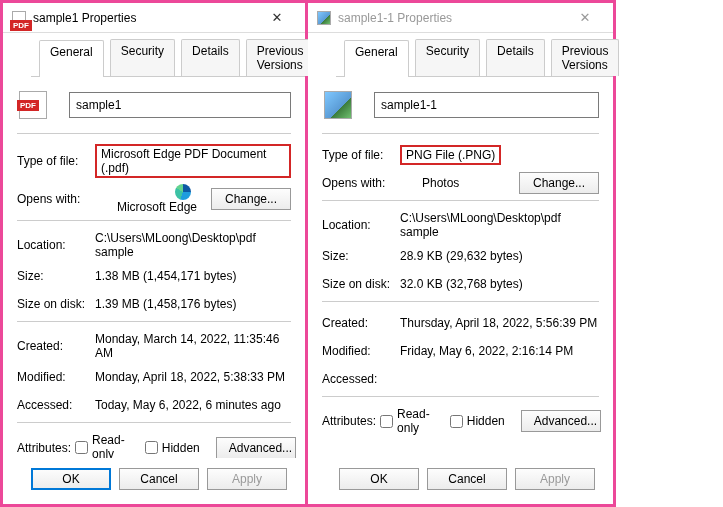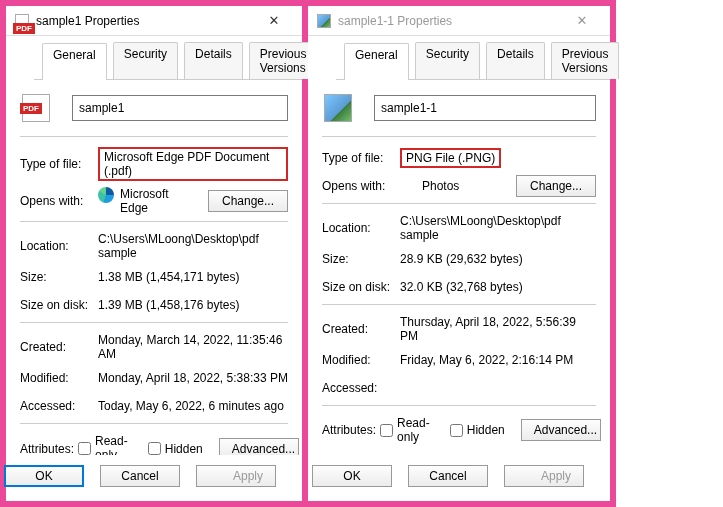--- a/index.html
+++ b/index.html
@@ -1,17 +1,17 @@
 <!DOCTYPE html>
 <html><head>
 <meta charset="utf-8">
 <style>
   * { box-sizing: border-box; font-family: "Segoe UI", Tahoma, sans-serif; font-size: 12px; }
   body { margin: 0; padding: 0; background: #fff; width: 723px; height: 507px; display: flex; }
-  .dialog { width: 308px; height: 507px; border: 6px solid #ec4899; background: #fff; display: flex; flex-direction: column; }
+  .dialog { width: 308px; height: 507px; border: 3px solid #ec4899; background: #fff; display: flex; flex-direction: column; }
   .dialog + .dialog { border-left: none; }
   .titlebar { display: flex; align-items: center; height: 30px; padding: 0 8px; border-bottom: 1px solid #ddd; }
   .titlebar-icon { width: 16px; height: 16px; margin-right: 6px; display:inline-flex; align-items:center; justify-content:center; }
   .titlebar-title { flex: 1; font-size: 12px; }
   .titlebar-close { width: 40px; text-align: center; font-size: 13px; color: #333; cursor: pointer; }
   .dialog.inactive .titlebar-title, .dialog.inactive .titlebar-close { color: #999; }
   .tabbar { display: flex; padding: 6px 8px 0 8px; border-bottom: 1px solid #ccc; gap: 6px; margin-left: 28px; }
   .tab { padding: 4px 10px; border: 1px solid #ccc; border-bottom: none; background: #f6f6f6; border-radius: 2px 2px 0 0; cursor: pointer; }
   .tab.active { background: #fff; position: relative; top: 1px; }
   .content { flex: 1; padding: 12px 14px 8px 14px; overflow: hidden; }
@@ -19,26 +19,26 @@
   .fileicon { width: 32px; height: 32px; margin-right: 20px; display:flex; align-items:center; justify-content:center; }
   .filename-input { flex: 1; height: 22px; border: 1px solid #7a7a7a; padding: 12px 6px; background: #fff; }
   hr.sep { border: none; border-top: 1px solid #ccc; margin: 6px 0 10px 0; }
   .row { display: flex; align-items: center; min-height: 22px; margin-bottom: 6px; }
   .label { width: 78px; color: #000; }
   .value { flex: 1; color: #000; }
   .boxed { border: 2px solid #d32626; padding: 1px 4px; display: inline-block; }
   .opens-icon { width: 16px; height: 16px; margin-right: 6px; display:inline-flex; align-items:center; justify-content:center; }
   .btn { height: 22px; min-width: 80px; border: 1px solid #999; background: linear-gradient(#fdfdfd,#ececec); padding: 0 12px; cursor: pointer; }
   .btn.default { border: 1px solid #0078d7; outline: 1px solid #0078d7; outline-offset: -2px; }
-  .btn.disabled { color: #9a9a9a; cursor: default; text-align: right; }
+  .btn.disabled { color: #9a9a9a; cursor: default; }
   .attr-row { display: flex; align-items: center; margin-top: 4px; }
   .chk { display: inline-flex; align-items: center; margin-right: 16px; }
   .chk input { margin-right: 4px; }
   .dotted { border-bottom: 1px dotted #777; }
-  .footer { display: flex; justify-content: flex-end; gap: 16px; padding: 10px 26px 14px 14px; }
+  .footer { display: flex; justify-content: flex-end; gap: 8px; padding: 10px 18px 14px 14px; }
   .change-col { width: 94px; text-align: right; }
   .pdf-icon-box { width:28px; height:28px; border:1px solid #aaa; background:#fff; position:relative; }
   .pdf-icon-box::before { content:'PDF'; position:absolute; top:8px; left:-3px; background:#d32626; color:#fff; font-size:8px; padding:1px 3px; font-weight:bold; }
   .png-icon-box { width:28px; height:28px; border:1px solid #aaa; background:linear-gradient(135deg,#7fc8ff 0%,#5a9bd5 60%,#3a7a3a 60%,#6fbf6f 100%); }
   .edge-icon { width:16px;height:16px;border-radius:50%;background:conic-gradient(#0c59a4 0deg 90deg,#1f9cde 90deg 200deg,#3cc2a5 200deg 300deg,#62d38f 300deg 360deg); }
 </style>
 </head>
 <body>
 
 <div class="dialog">
@@ -62,21 +62,21 @@
         </span>
       <input class="filename-input" value="sample1" style="">
     </div>
     <hr class="sep">
     <div class="row">
       <span class="label">Type of file:</span>
       <span class="value"><span class="boxed">Microsoft Edge PDF Document (.pdf)</span></span>
     </div>
     <div class="row">
       <span class="label">Opens with:</span>
-      <span class="value" style="display:flex;align-items:flex-start;">
+      <span class="value" style="display:flex;align-items:flex-end;flex-direction:column;">
         <span class="opens-icon">
             <span class="edge-icon"></span>
           </span>
         <span>Microsoft Edge</span>
       </span>
       <span class="change-col"><button class="btn">Change...</button></span>
     </div>
     <hr class="sep">
     <div class="row">
         <span class="label">Location:</span>

